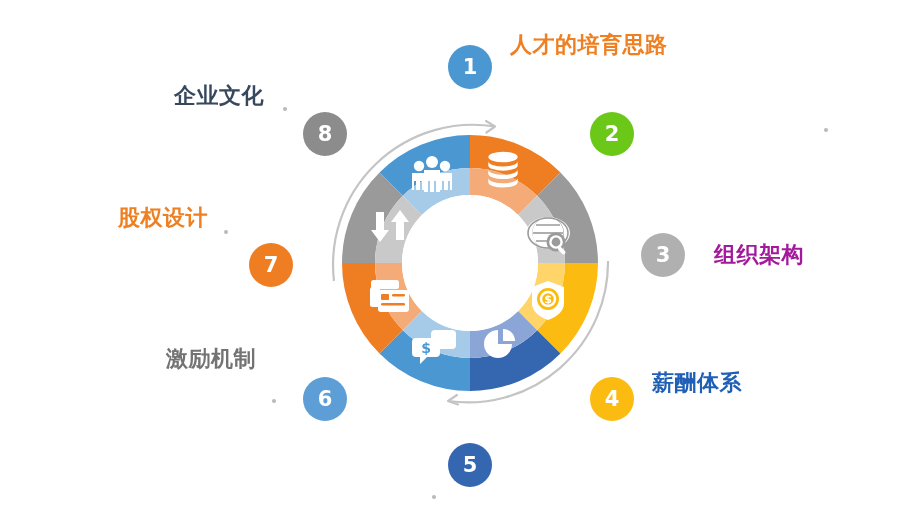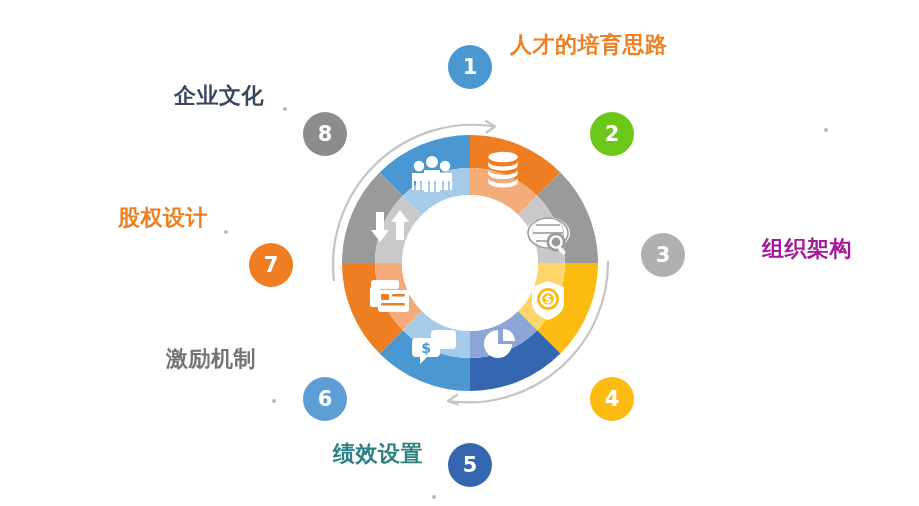--- a/index.html
+++ b/index.html
@@ -66,21 +66,21 @@
   .b2 { left: 590px; top: 112px; background: #6bc818; }
   .b3 { left: 641px; top: 233px; background: #b0b0b0; }
   .b4 { left: 590px; top: 377px; background: #fbbb10; }
   .b5 { left: 448px; top: 443px; background: #3567b1; }
   .b6 { left: 303px; top: 377px; background: #5e9ed6; }
   .b7 { left: 249px; top: 243px; background: #ef7d22; }
   .b8 { left: 303px; top: 112px; background: #8c8c8c; }
 
   .l1 { left: 510px; top: 34px;  color: #ef8022; }
   .l2 { left: 652px; top: 105px; color: #6bc818; }
-  .l3 { left: 714px; top: 238px; color: #a3199b; margin-left: 48px; }
+  .l3 { left: 714px; top: 244px; color: #a3199b; }
   .l4 { left: 652px; top: 372px; color: #1f5fb5; }
   .l5 { left: 333px; top: 443px; color: #2a8082; }
   .l6 { left: 166px; top: 348px; color: #5e9ed6; }
   .l7 { left: 118px; top: 207px; color: #ef8022; }
   .l8 { left: 174px; top: 85px;  color: #37475e; }
 </style>
 </head>
 <body>
 
 <div id="canvas">
@@ -196,21 +196,21 @@
   <div class="badge b2" style="background: rgb(107, 200, 24);">2</div>
   <div class="badge b3" style="background: rgb(176, 176, 176);">3</div>
   <div class="badge b4" style="background: rgb(251, 187, 16);">4</div>
   <div class="badge b5" style="background: rgb(53, 103, 177);">5</div>
   <div class="badge b6" style="background: rgb(94, 158, 214);">6</div>
   <div class="badge b7" style="background: rgb(239, 125, 34);">7</div>
   <div class="badge b8" style="background: rgb(140, 140, 140);">8</div>
 
   <div class="wlabel l1" style="color: rgb(239, 128, 34);">人才的培育思路</div>
   <div class="wlabel l3" style="color: rgb(163, 25, 155);">组织架构</div>
-  <div class="wlabel l5" style="color: rgb(42, 128, 130);">绩效设置</div>
+  <div class="wlabel l4" style="color: rgb(31, 95, 181);">薪酬体系</div>
   <div class="wlabel l6" style="color: #737373;">激励机制</div>
   <div class="wlabel l7" style="color: rgb(239, 128, 34);">股权设计</div>
   <div class="wlabel l8" style="color: rgb(55, 71, 94);">企业文化</div>
 
   <div class="dot" style="left:824px; top:128px;"></div>
   <div class="dot" style="left:224px; top:230px;"></div>
   <div class="dot" style="left:283px; top:107px;"></div>
   <div class="dot" style="left:272px; top:399px;"></div>
   <div class="dot" style="left:432px; top:495px;"></div>
 

